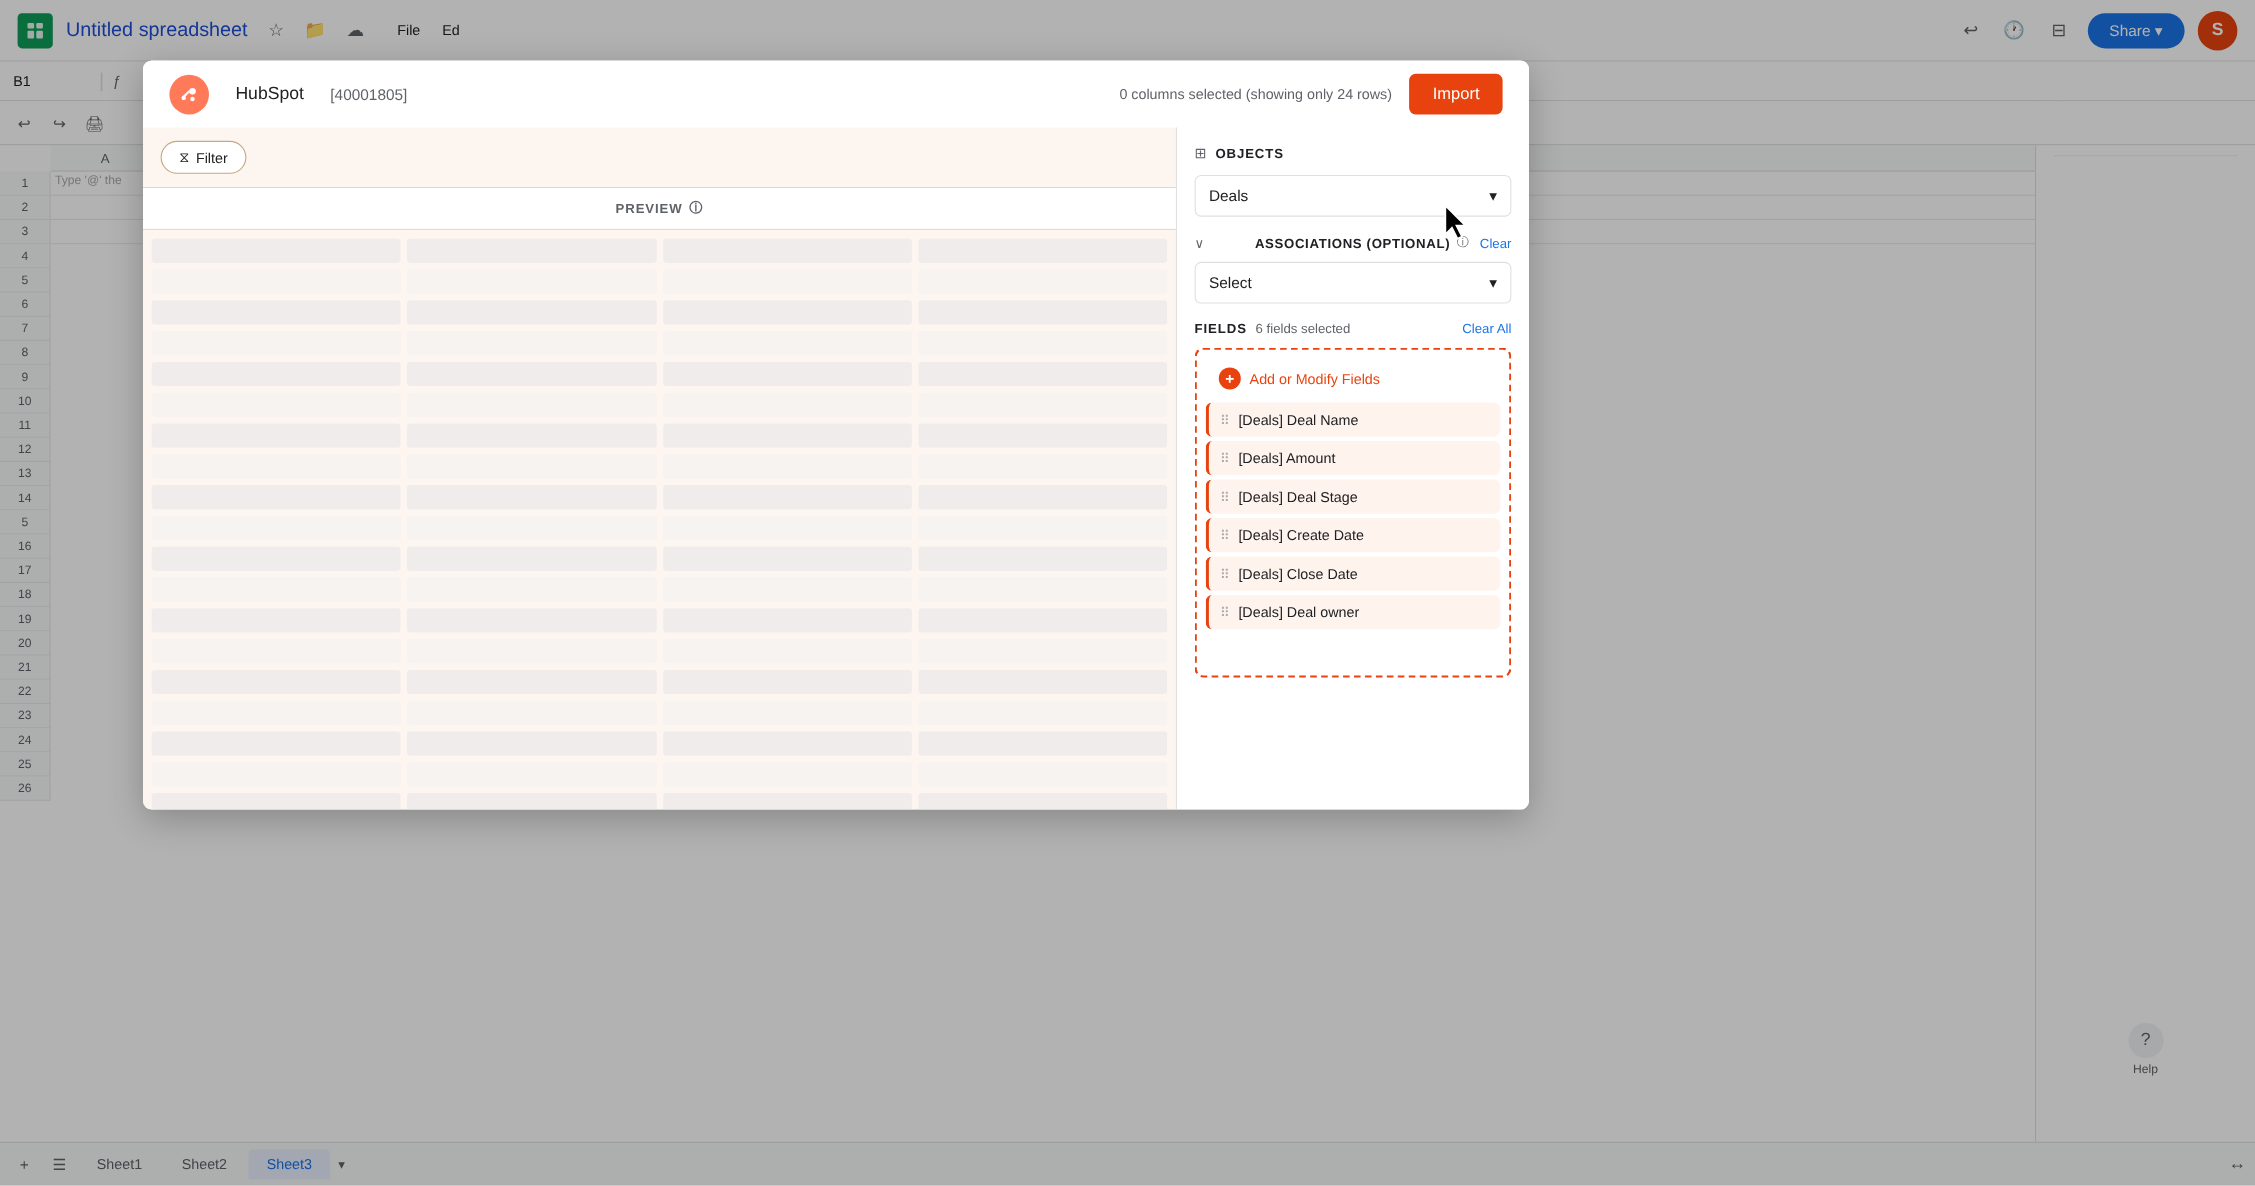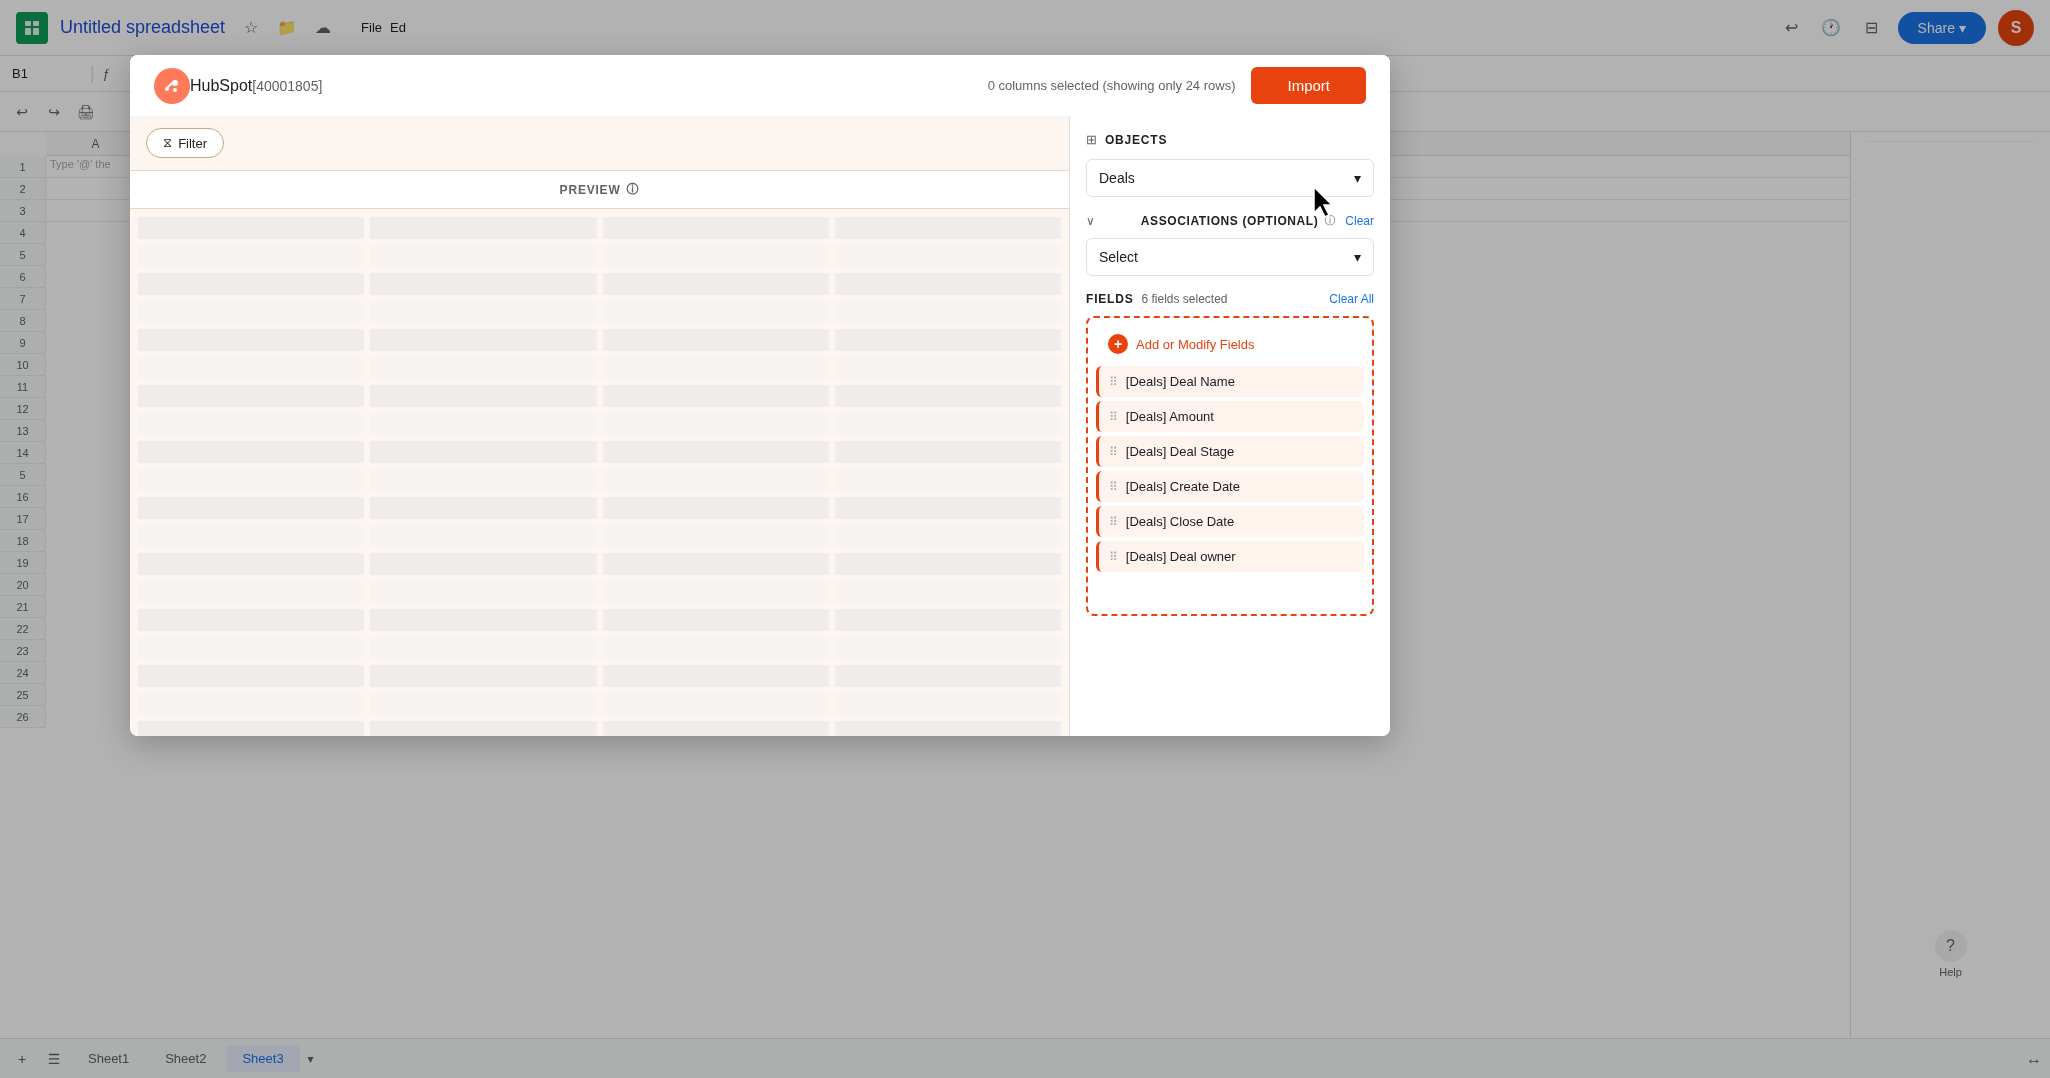--- a/index.html
+++ b/index.html
@@ -299,21 +299,21 @@
       display: flex;
       align-items: center;
       justify-content: space-between;
       padding: 12px 24px;
       background: #fff;
     }
 
     .hubspot-brand {
       display: flex;
       align-items: center;
-      gap: 0;
+      gap: 24px;
     }
 
     .hs-icon {
       width: 36px; height: 36px;
       background: #ff7a59;
       border-radius: 50%;
       display: flex; align-items: center; justify-content: center;
       color: white;
       font-size: 16px;
       font-weight: bold;
@@ -338,21 +338,21 @@
 
     .columns-info {
       font-size: 13px;
       color: #5f6368;
     }
 
     .import-btn {
       background: #e8430f;
       color: white;
       border: none;
-      padding: 10px 36px;
+      padding: 10px 21px;
       border-radius: 6px;
       font-size: 15px;
       font-weight: 500;
       cursor: pointer;
     }
 
     
     .modal-body {
       display: flex;
       height: 620px;
@@ -599,21 +599,21 @@
       <rect x="11" y="10" width="6" height="7" rx="1" fill="white" opacity="0.9"></rect>
     </svg>
   </div>
   <span class="doc-title">Untitled spreadsheet</span>
   <div class="top-bar-icons">
     <div class="top-bar-icon">☆</div>
     <div class="top-bar-icon">📁</div>
     <div class="top-bar-icon">☁</div>
   </div>
   <span style="margin-left:16px; font-size:13px; color:#202124; cursor:pointer;">File</span>
-  <span style="font-size:13px; color:#202124; cursor:pointer;">Ed</span>
+  <span style="margin-left:12px; font-size:13px; color:#202124; cursor:pointer;">Ed</span>
   <div class="top-bar-right">
     <div class="top-bar-icon">↩</div>
     <div class="top-bar-icon">🕐</div>
     <div class="top-bar-icon">⊟</div>
     <button class="share-btn">
       <span>Share</span>
       <span>▾</span>
     </button>
     <div class="avatar-circle">S</div>
   </div>

